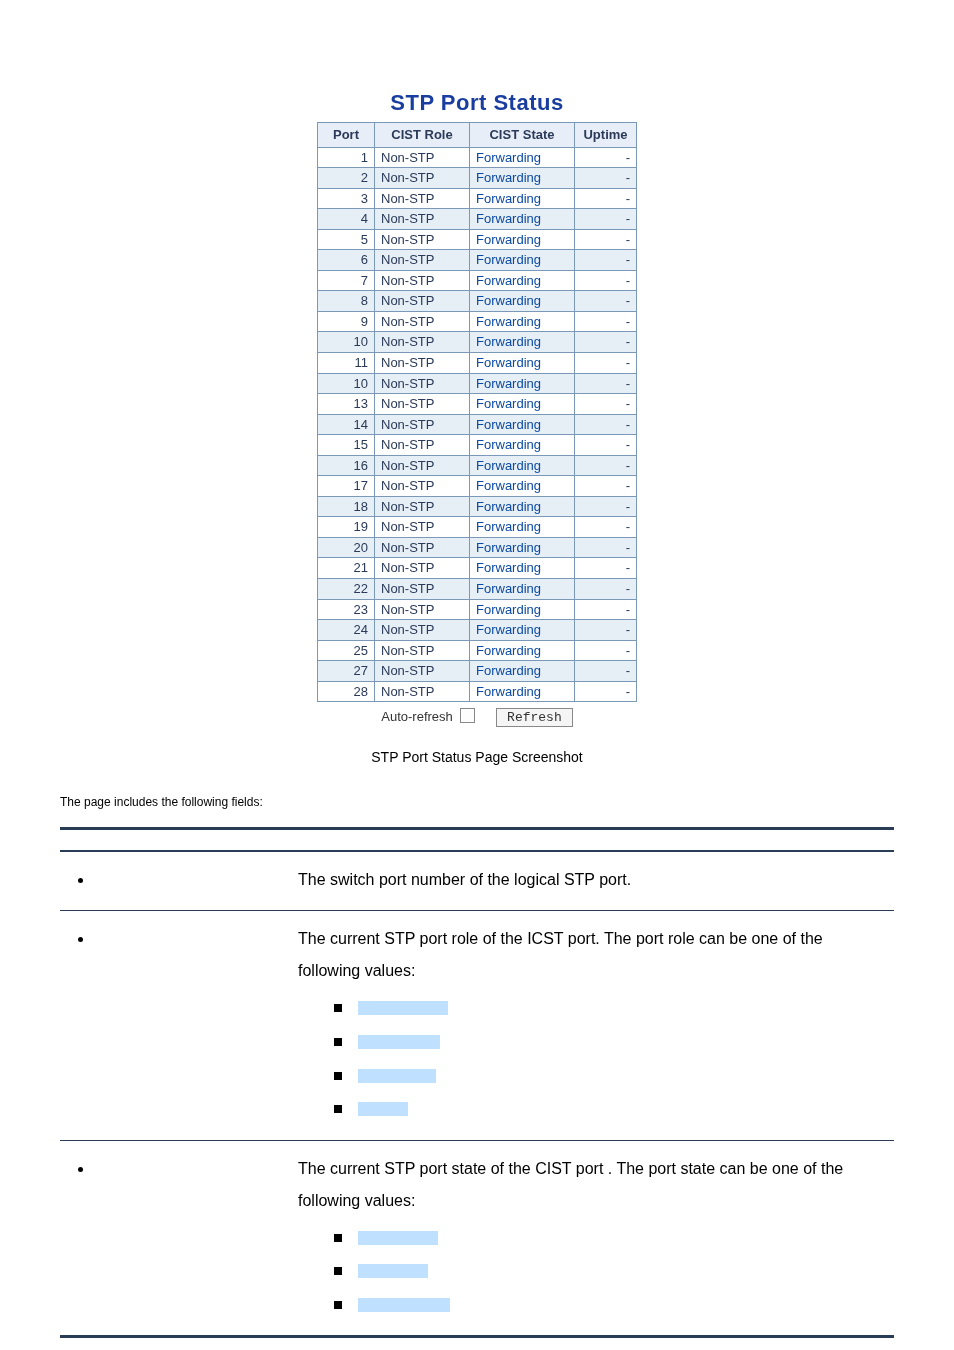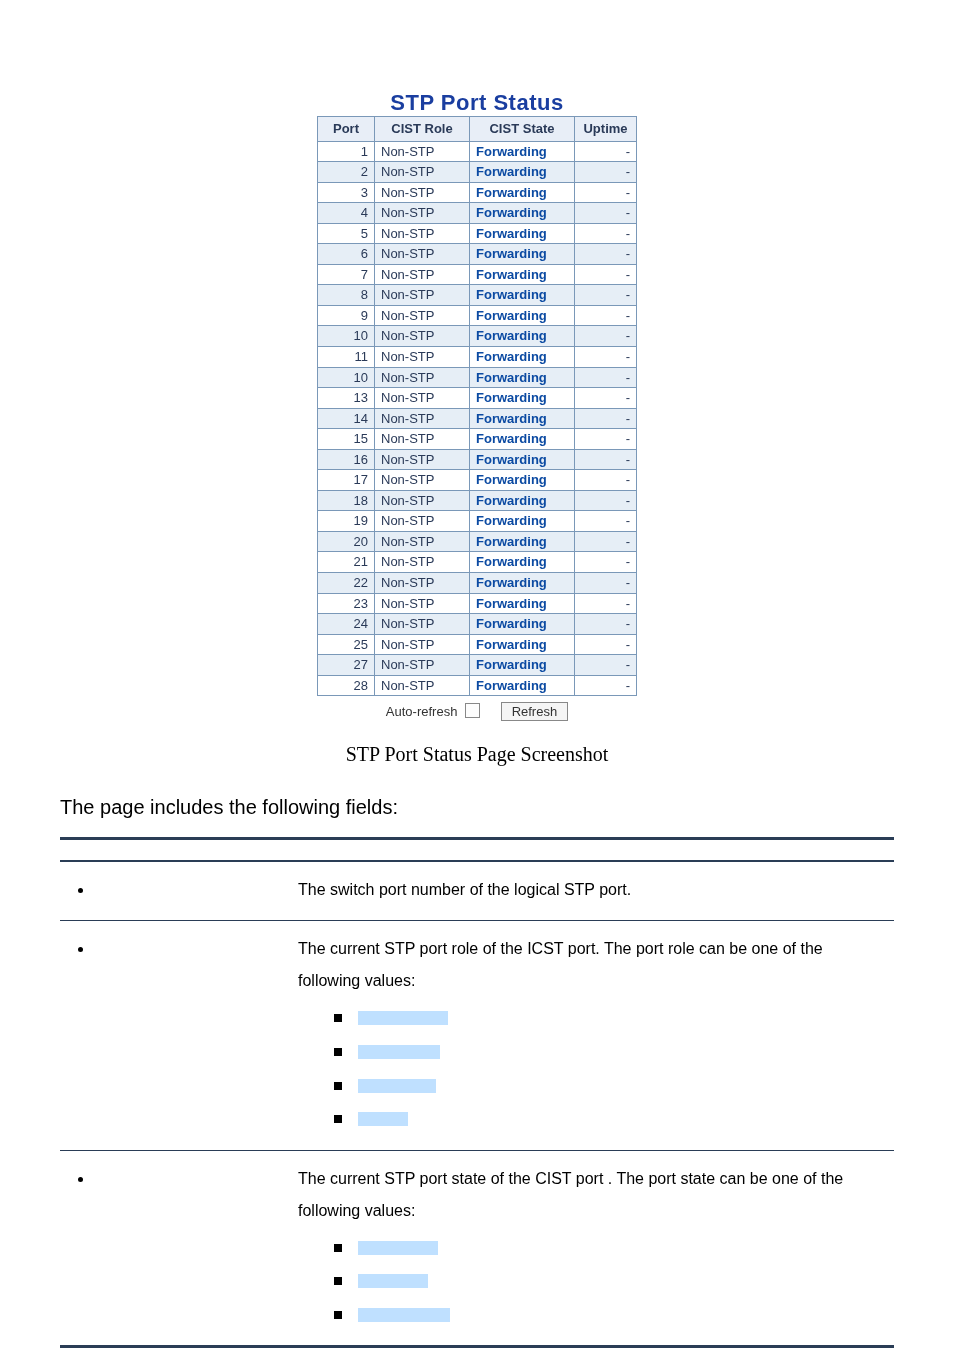--- a/index.html
+++ b/index.html
@@ -14,21 +14,21 @@
     width: 954px;
     margin: 0 auto;
     padding: 40px 60px 30px 60px;
     box-sizing: border-box;
   }
   h1.title {
     text-align: center;
     color: #1a3ea0;
     font-weight: bold;
     font-size: 22px;
-    margin: 50px 0 0 0;
+    margin: 50px 0 6px 0;
     letter-spacing: 0.5px;
   }
   .stp-wrap {
     width: 320px;
     margin: 0 auto;
   }
   table.stp {
     border-collapse: collapse;
     width: 100%;
   }
@@ -40,21 +40,21 @@
   }
   table.stp th {
     background: #e8eef7;
     color: #2a3a58;
     font-weight: bold;
     text-align: center;
     padding: 3px 4px;
   }
   table.stp td.port  { text-align: right; color: #2a3a58; width: 44px; }
   table.stp td.role  { text-align: left;  color: #2a3a58; width: 82px; }
-  table.stp td.state { text-align: left;  color: #0b4aa2; width: 92px; font-weight: bold; }
+  table.stp td.state { text-align: left;  color: #0b4aa2; width: 92px; }
   table.stp td.uptime{ text-align: right; color: #2a3a58; }
   table.stp tbody tr:nth-child(even) td { background: #e6eef6; }
   table.stp tbody tr:nth-child(odd)  td { background: #ffffff; }
 
   .refresh-row {
     text-align: center;
     padding: 6px 0;
     font-size: 13px;
     color: #333;
   }
@@ -64,36 +64,35 @@
     height: 13px;
     border: 1px solid #888;
     background: #fdfdfd;
     vertical-align: -2px;
     margin: 0 4px 0 4px;
   }
   .btn {
     display: inline-block;
     border: 1px solid #888;
     background: #f5f5f5;
-    font-family: Liberation Sans, sans-serif;
+    font-family: Liberation Mono, monospace;
     font-size: 13px;
     padding: 1px 10px;
     margin-left: 13px;
     cursor: pointer;
   }
 
   .caption {
     text-align: center;
     margin: 16px 0 30px;
-    font-size: 20px;
-    font-family: Liberation Serif, serif;
+    font-size: 14px;
   }
   .intro {
     margin: 12px 0 18px;
-    font-size: 20px;
+    font-size: 12px;
   }
 
   
   table.desc {
     width: 100%;
     border-collapse: collapse;
     border-top: 3px solid #2a3d56;
     border-bottom: 3px solid #2a3d56;
   }
   table.desc thead th {

